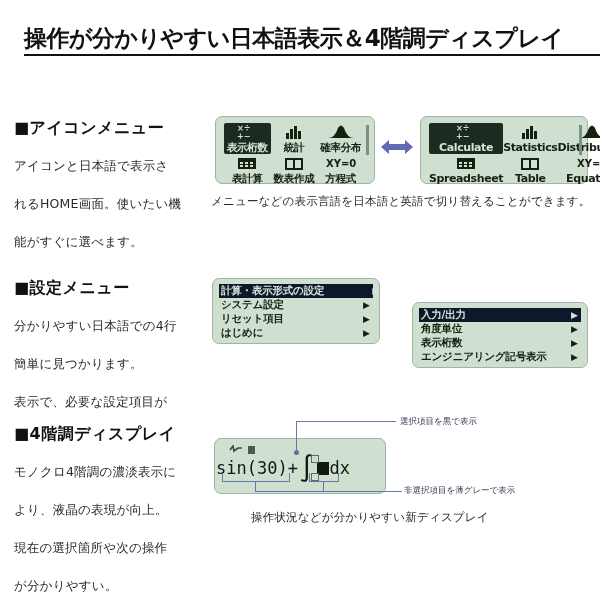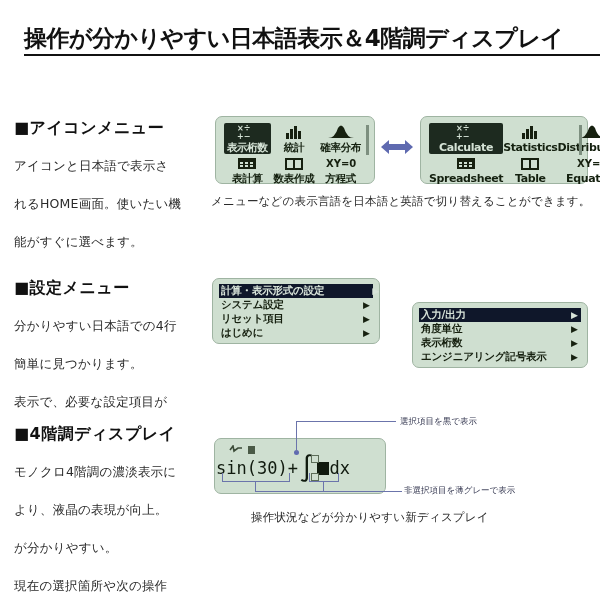--- a/index.html
+++ b/index.html
@@ -481,22 +481,22 @@
       <span class="menu-arrow">▶</span>
     </div>
   </div>
 </div>
 
 <div class="section" style="left:14px; top:424px; width:200px;">
   <div class="sec-head">■4階調ディスプレイ</div>
   <div class="sec-body">
     <div>モノクロ4階調の濃淡表示に</div>
     <div>より、液晶の表現が向上。</div>
+    <div>現在の選択箇所や次の操作</div>
     <div>が分かりやすい。</div>
-    <div>現在の選択箇所や次の操作</div>
   </div>
 </div>
 
 <div class="lcd" style="left:214px; top:438px; width:172px; height:56px;">
   <div class="disp-status">
     <span class="st-ico">
       <svg width="14" height="8" viewBox="0 0 14 8">
         <path d="M1 5 L4 1 L5 6 L9 3 L13 3" stroke="#3b4b37" stroke-width="1.6" fill="none"></path>
       </svg>
     </span>

